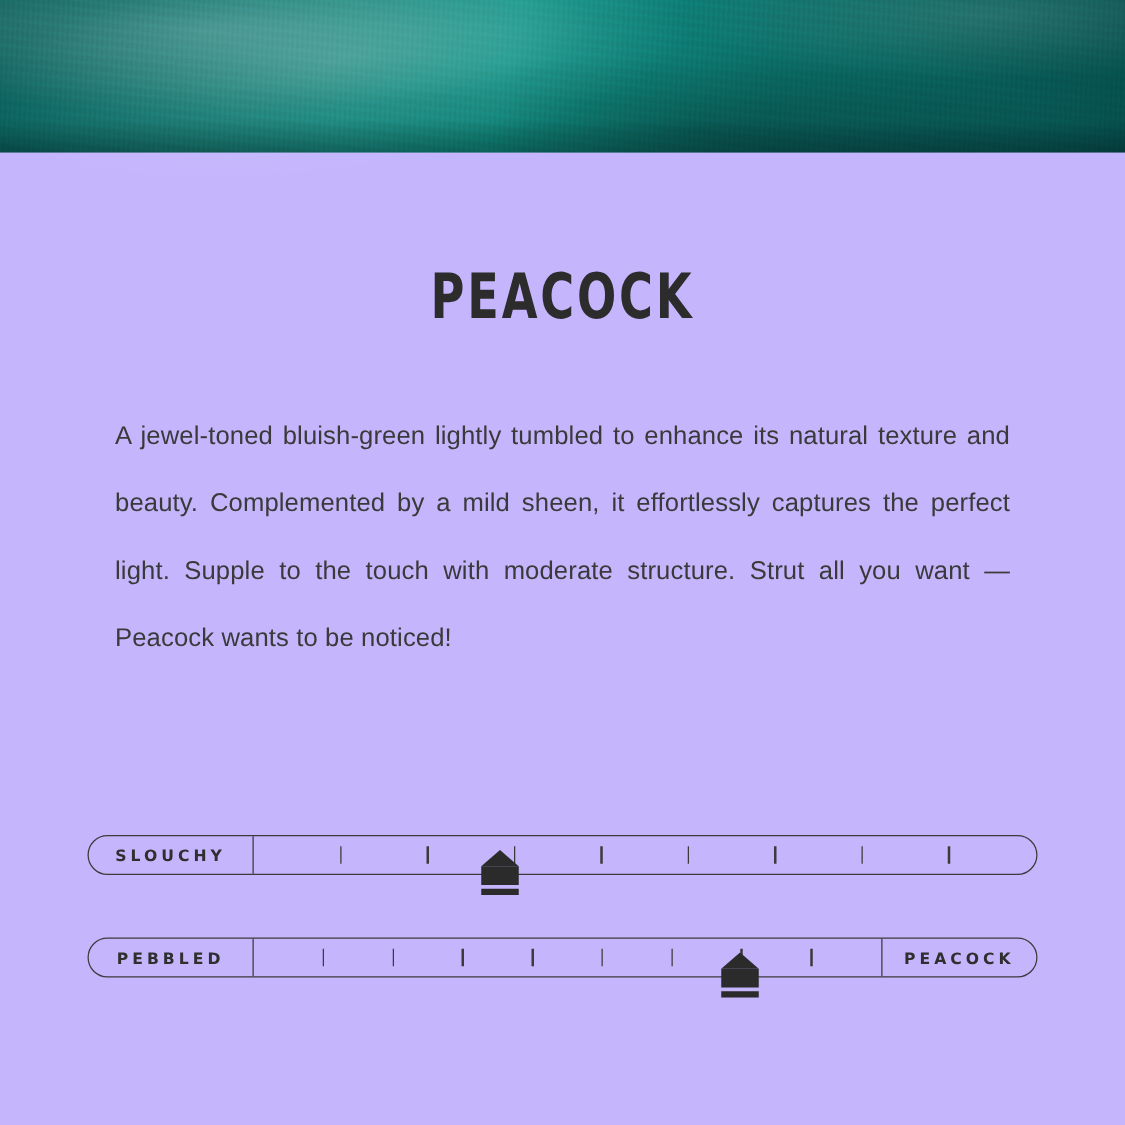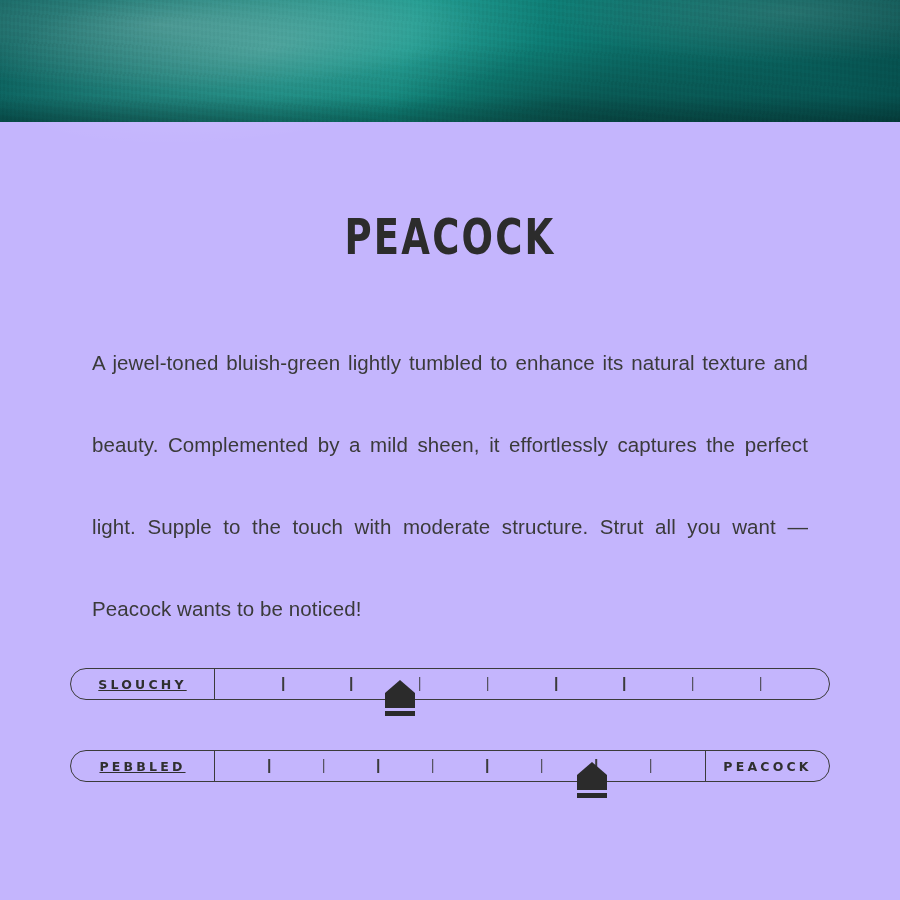--- a/index.html
+++ b/index.html
@@ -77,21 +77,21 @@
   }
 
   
   .body-copy {
     position: absolute;
     top: 322px;
     left: 92px;
     width: 716px;
     font-family: "Liberation Sans", sans-serif;
     font-size: 20.5px;
-    line-height: 82px;
+    line-height: 54px;
     color: #3a3a3a;
     text-align: justify;
     text-justify: inter-word;
     letter-spacing: 0.1px;
   }
   .body-copy p { margin: 0; }
 
   
   .scales {
     position: absolute;
@@ -121,22 +121,21 @@
     font-size: 12.5px;
     font-weight: bold;
     letter-spacing: 3.2px;
     color: #2f2f2f;
     padding: 0 14px;
     box-sizing: border-box;
     white-space: nowrap;
   }
   .scale-label.left {
     border-right: 1.6px solid #3b3b3b;
-    width: 144px;
-    text-decoration: underline;
+    width: 132px;
   }
   .scale-label.right {
     border-left: 1.6px solid #3b3b3b;
     width: 124px;
   }
   .ticks {
     position: relative;
     flex: 1;
   }
   .tick {

